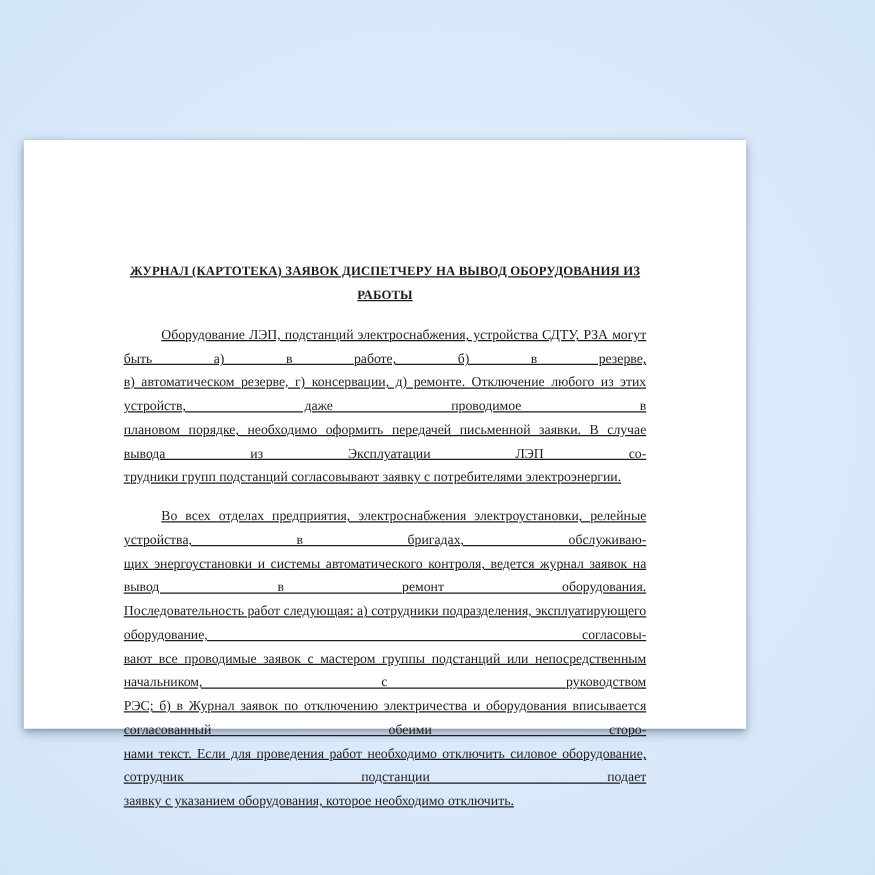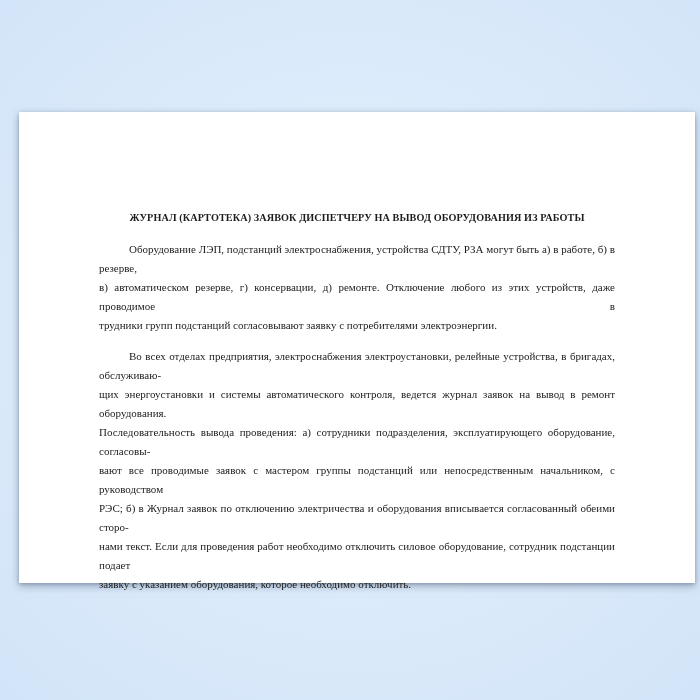--- a/index.html
+++ b/index.html
@@ -10,27 +10,28 @@
   .scene {
     position: relative;
     width: 700px; height: 700px;
     overflow: hidden;
     background: radial-gradient(ellipse 85% 80% at 50% 48%,
                 #e9f2fd 0%, #dcebfb 45%, #cfe2f7 100%);
   }
   .paper {
     position: absolute;
     left: 19px; top: 112px;
-    width: 676px; height: 471px;
+    width: 578px; height: 471px;
     box-sizing: border-box;
     padding: 96px 80px 0 80px;
     background: #ffffff;
     box-shadow: 0 3px 8px rgba(96, 112, 138, 0.55),
                 0 1px 3px rgba(96, 112, 138, 0.40);
     color: #1c1c1c;
+    text-decoration: underline;
   }
   .doc-title {
     margin: 0;
     font-size: 10.2px;
     font-weight: bold;
     line-height: 19px;
     text-align: center;
     letter-spacing: 0.1px;
   }
   .doc-body { margin: 0; }
@@ -48,26 +49,27 @@
 </head>
 <body>
 
 <div class="scene">
   <div class="paper">
     <h1 class="doc-title">ЖУРНАЛ (КАРТОТЕКА) ЗАЯВОК ДИСПЕТЧЕРУ НА ВЫВОД ОБОРУДОВАНИЯ ИЗ РАБОТЫ</h1>
     <div class="doc-body">
         <div class="paragraph">
           <div class="line first">Оборудование ЛЭП, подстанций электроснабжения, устройства СДТУ, РЗА могут быть а) в работе, б) в резерве,</div>
           <div class="line">в) автоматическом резерве, г) консервации, д) ремонте. Отключение любого из этих устройств, даже проводимое в</div>
+          <div class="line">плановом порядке, необходимо оформить передачей письменной заявки. В случае вывода из Эксплуатации ЛЭП со-</div>
           <div class="line last">трудники групп подстанций согласовывают заявку с потребителями электроэнергии.</div>
         </div>
         <div class="paragraph">
           <div class="line first">Во всех отделах предприятия, электроснабжения электроустановки, релейные устройства, в бригадах, обслуживаю-</div>
           <div class="line">щих энергоустановки и системы автоматического контроля, ведется журнал заявок на вывод в ремонт оборудования.</div>
-          <div class="line">Последовательность вывода проведения: а) сотрудники подразделения, эксплуатирующего оборудование, согласовы-</div>
+          <div class="line">Последовательность работ следующая: а) сотрудники подразделения, эксплуатирующего оборудование, согласовы-</div>
           <div class="line">вают все проводимые заявок с мастером группы подстанций или непосредственным начальником, с руководством</div>
           <div class="line">РЭС; б) в Журнал заявок по отключению электричества и оборудования вписывается согласованный обеими сторо-</div>
           <div class="line">нами текст. Если для проведения работ необходимо отключить силовое оборудование, сотрудник подстанции подает</div>
           <div class="line last">заявку с указанием оборудования, которое необходимо отключить.</div>
         </div>
       </div>
   </div>
 </div>
 
 </body></html>

